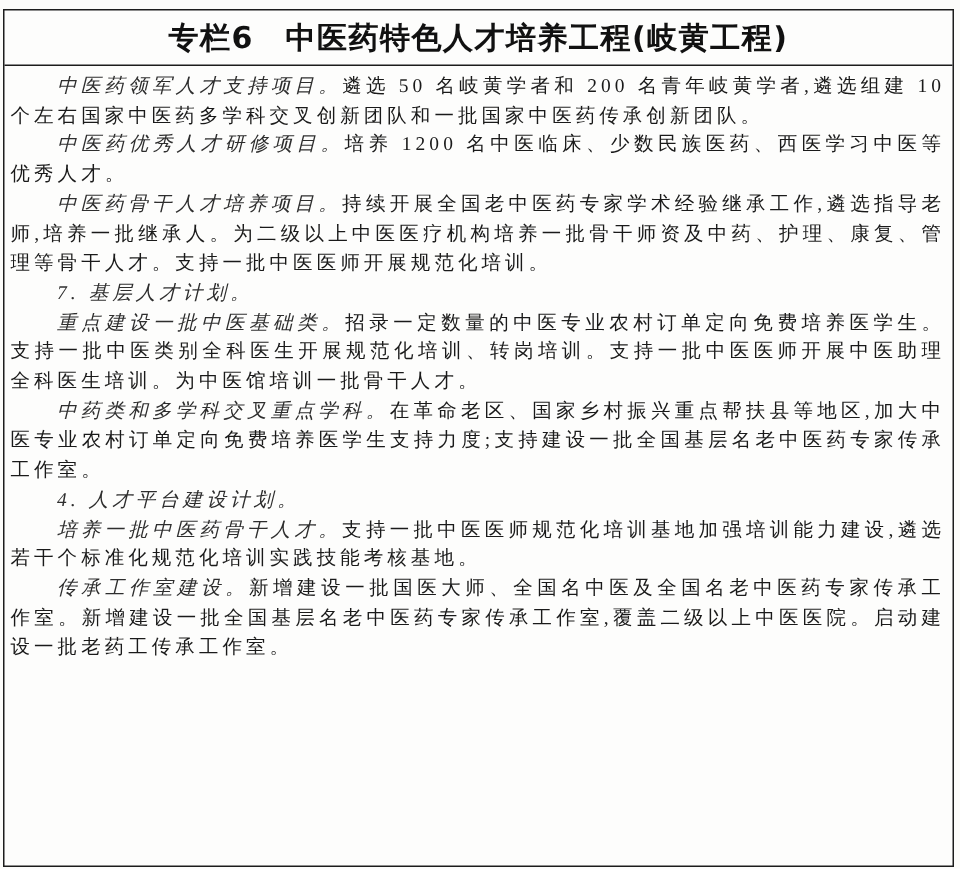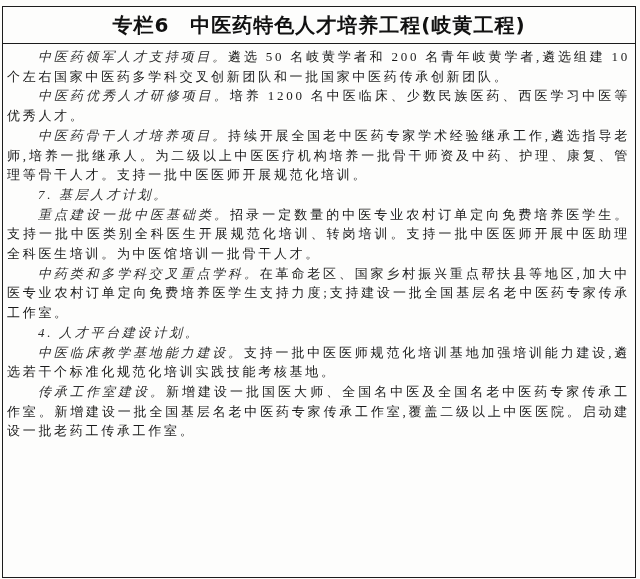--- a/index.html
+++ b/index.html
@@ -67,18 +67,18 @@
     </div>
 
     <div class="panel-body">
       <p><span class="lead">中医药领军人才支持项目。</span><span class="rest">遴选 50 名岐黄学者和 200 名青年岐黄学者,遴选组建 10 个左右国家中医药多学科交叉创新团队和一批国家中医药传承创新团队。</span></p>
       <p><span class="lead">中医药优秀人才研修项目。</span><span class="rest">培养 1200 名中医临床、少数民族医药、西医学习中医等优秀人才。</span></p>
       <p><span class="lead">中医药骨干人才培养项目。</span><span class="rest">持续开展全国老中医药专家学术经验继承工作,遴选指导老师,培养一批继承人。为二级以上中医医疗机构培养一批骨干师资及中药、护理、康复、管理等骨干人才。支持一批中医医师开展规范化培训。</span></p>
       <p><span class="lead">7. 基层人才计划。</span><span class="rest"></span></p>
       <p><span class="lead">重点建设一批中医基础类。</span><span class="rest">招录一定数量的中医专业农村订单定向免费培养医学生。支持一批中医类别全科医生开展规范化培训、转岗培训。支持一批中医医师开展中医助理全科医生培训。为中医馆培训一批骨干人才。</span></p>
       <p><span class="lead">中药类和多学科交叉重点学科。</span><span class="rest">在革命老区、国家乡村振兴重点帮扶县等地区,加大中医专业农村订单定向免费培养医学生支持力度;支持建设一批全国基层名老中医药专家传承工作室。</span></p>
       <p><span class="lead">4. 人才平台建设计划。</span><span class="rest"></span></p>
-      <p><span class="lead">中医临床教学基地能力建设。</span><span class="rest">支持一批中医医师规范化培训基地加强培训能力建设,遴选若干个标准化规范化培训实践技能考核基地。</span></p>
+      <p><span class="lead">培养一批中医药骨干人才。</span><span class="rest">支持一批中医医师规范化培训基地加强培训能力建设,遴选若干个标准化规范化培训实践技能考核基地。</span></p>
       <p><span class="lead">传承工作室建设。</span><span class="rest">新增建设一批国医大师、全国名中医及全国名老中医药专家传承工作室。新增建设一批全国基层名老中医药专家传承工作室,覆盖二级以上中医医院。启动建设一批老药工传承工作室。</span></p>
     </div>
 
   </div>
 </div>
 
 </body></html>

